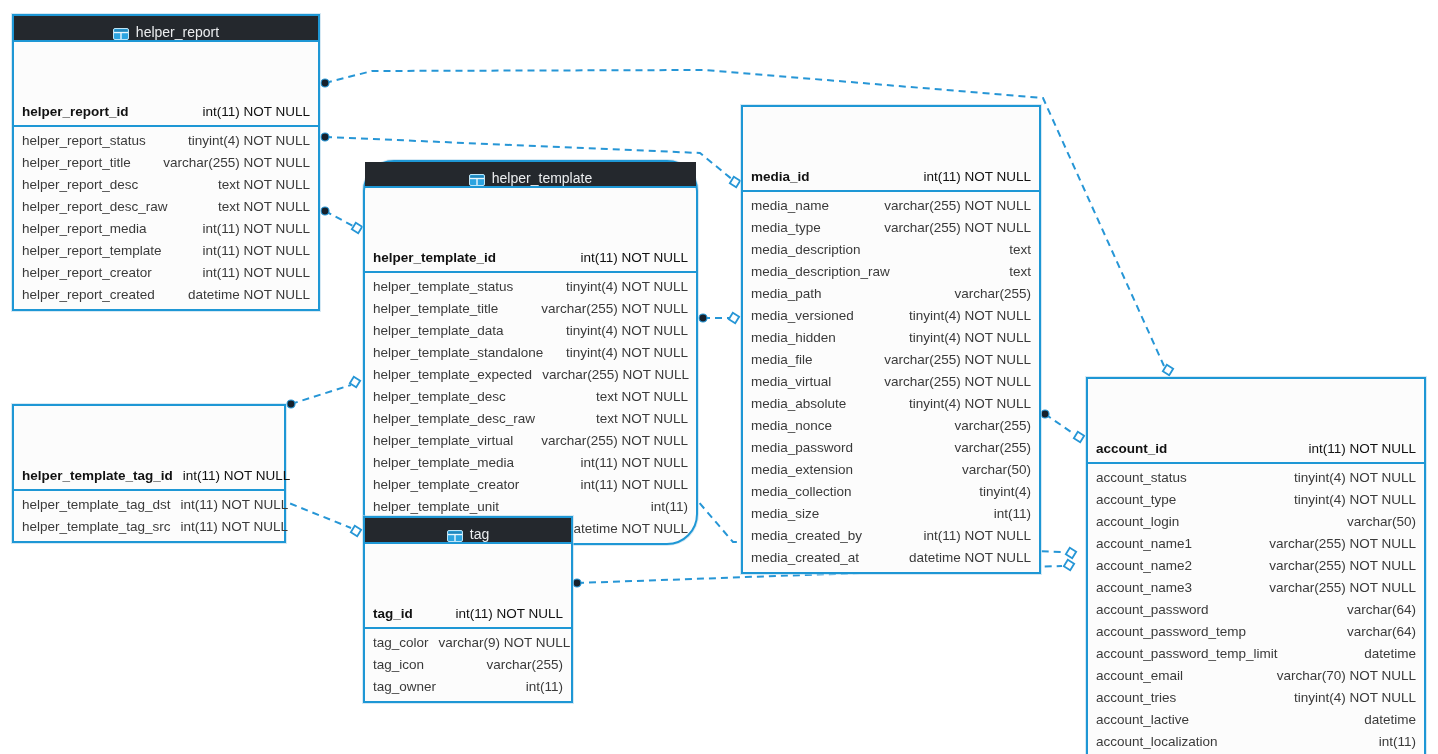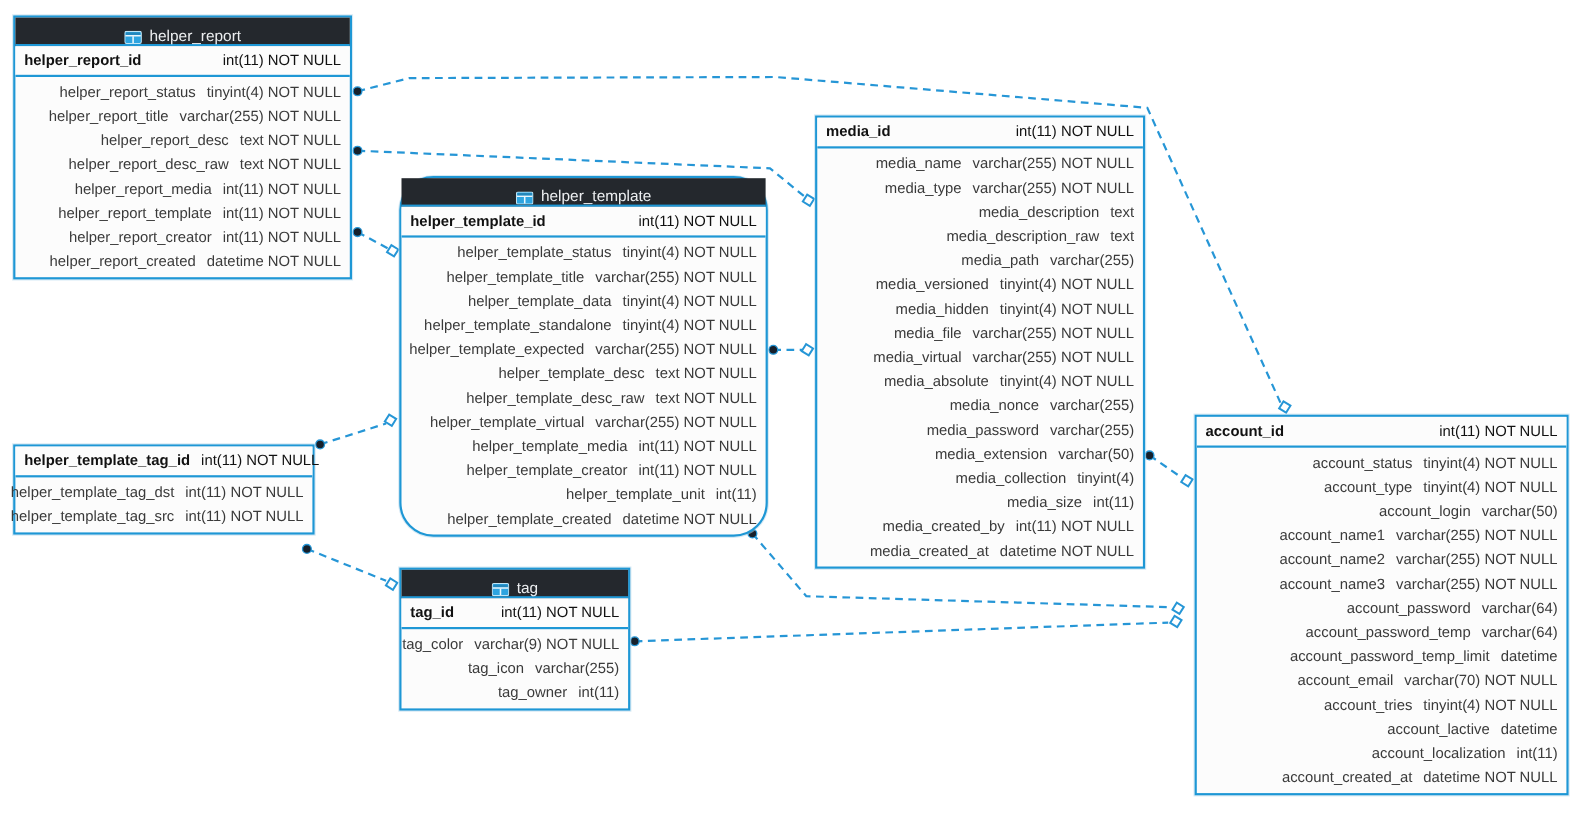--- a/index.html
+++ b/index.html
@@ -12,28 +12,29 @@
     position:absolute;background:#fcfcfc;border:2px solid #1e97d5;
     box-shadow:0 0 0 1px rgba(180,215,235,.55);box-sizing:border-box;
   }
   .t-header{
     background:#24282d;color:#eceef0;height:24px;display:flex;align-items:flex-end;
     justify-content:center;gap:7px;font-size:14px;border-bottom:2px solid #1e97d5;
     white-space:nowrap;
   }
   .t-icon{display:inline-flex;flex:0 0 auto;}
   .pk-row{
-    display:flex;justify-content:space-between;gap:10px;padding:5px 8px 6px;
+    display:flex;justify-content:space-between;gap:10px;padding:22px 8px 6px;
     font-size:13.5px;background:#fcfcfc;border-bottom:2px solid #1e97d5;color:#111;
     white-space:nowrap;
+    margin-top:40px;
   }
   .pk-row .c-name{font-weight:bold;}
   .rows{padding:3px 0;}
   .col-row{
-    display:flex;justify-content:flex-end;gap:10px;padding:0 8px;height:22px;
+    display:flex;justify-content:space-between;gap:10px;padding:0 8px;height:22px;
     line-height:22px;font-size:13.5px;color:#3a3a3a;white-space:nowrap;
   }
   .c-type{text-align:right;}
 </style>
 </head>
 <body>
 
 <div id="canvas">
   <svg id="wires" viewBox="0 0 1438 754" xmlns="http://www.w3.org/2000/svg">
       <g>

